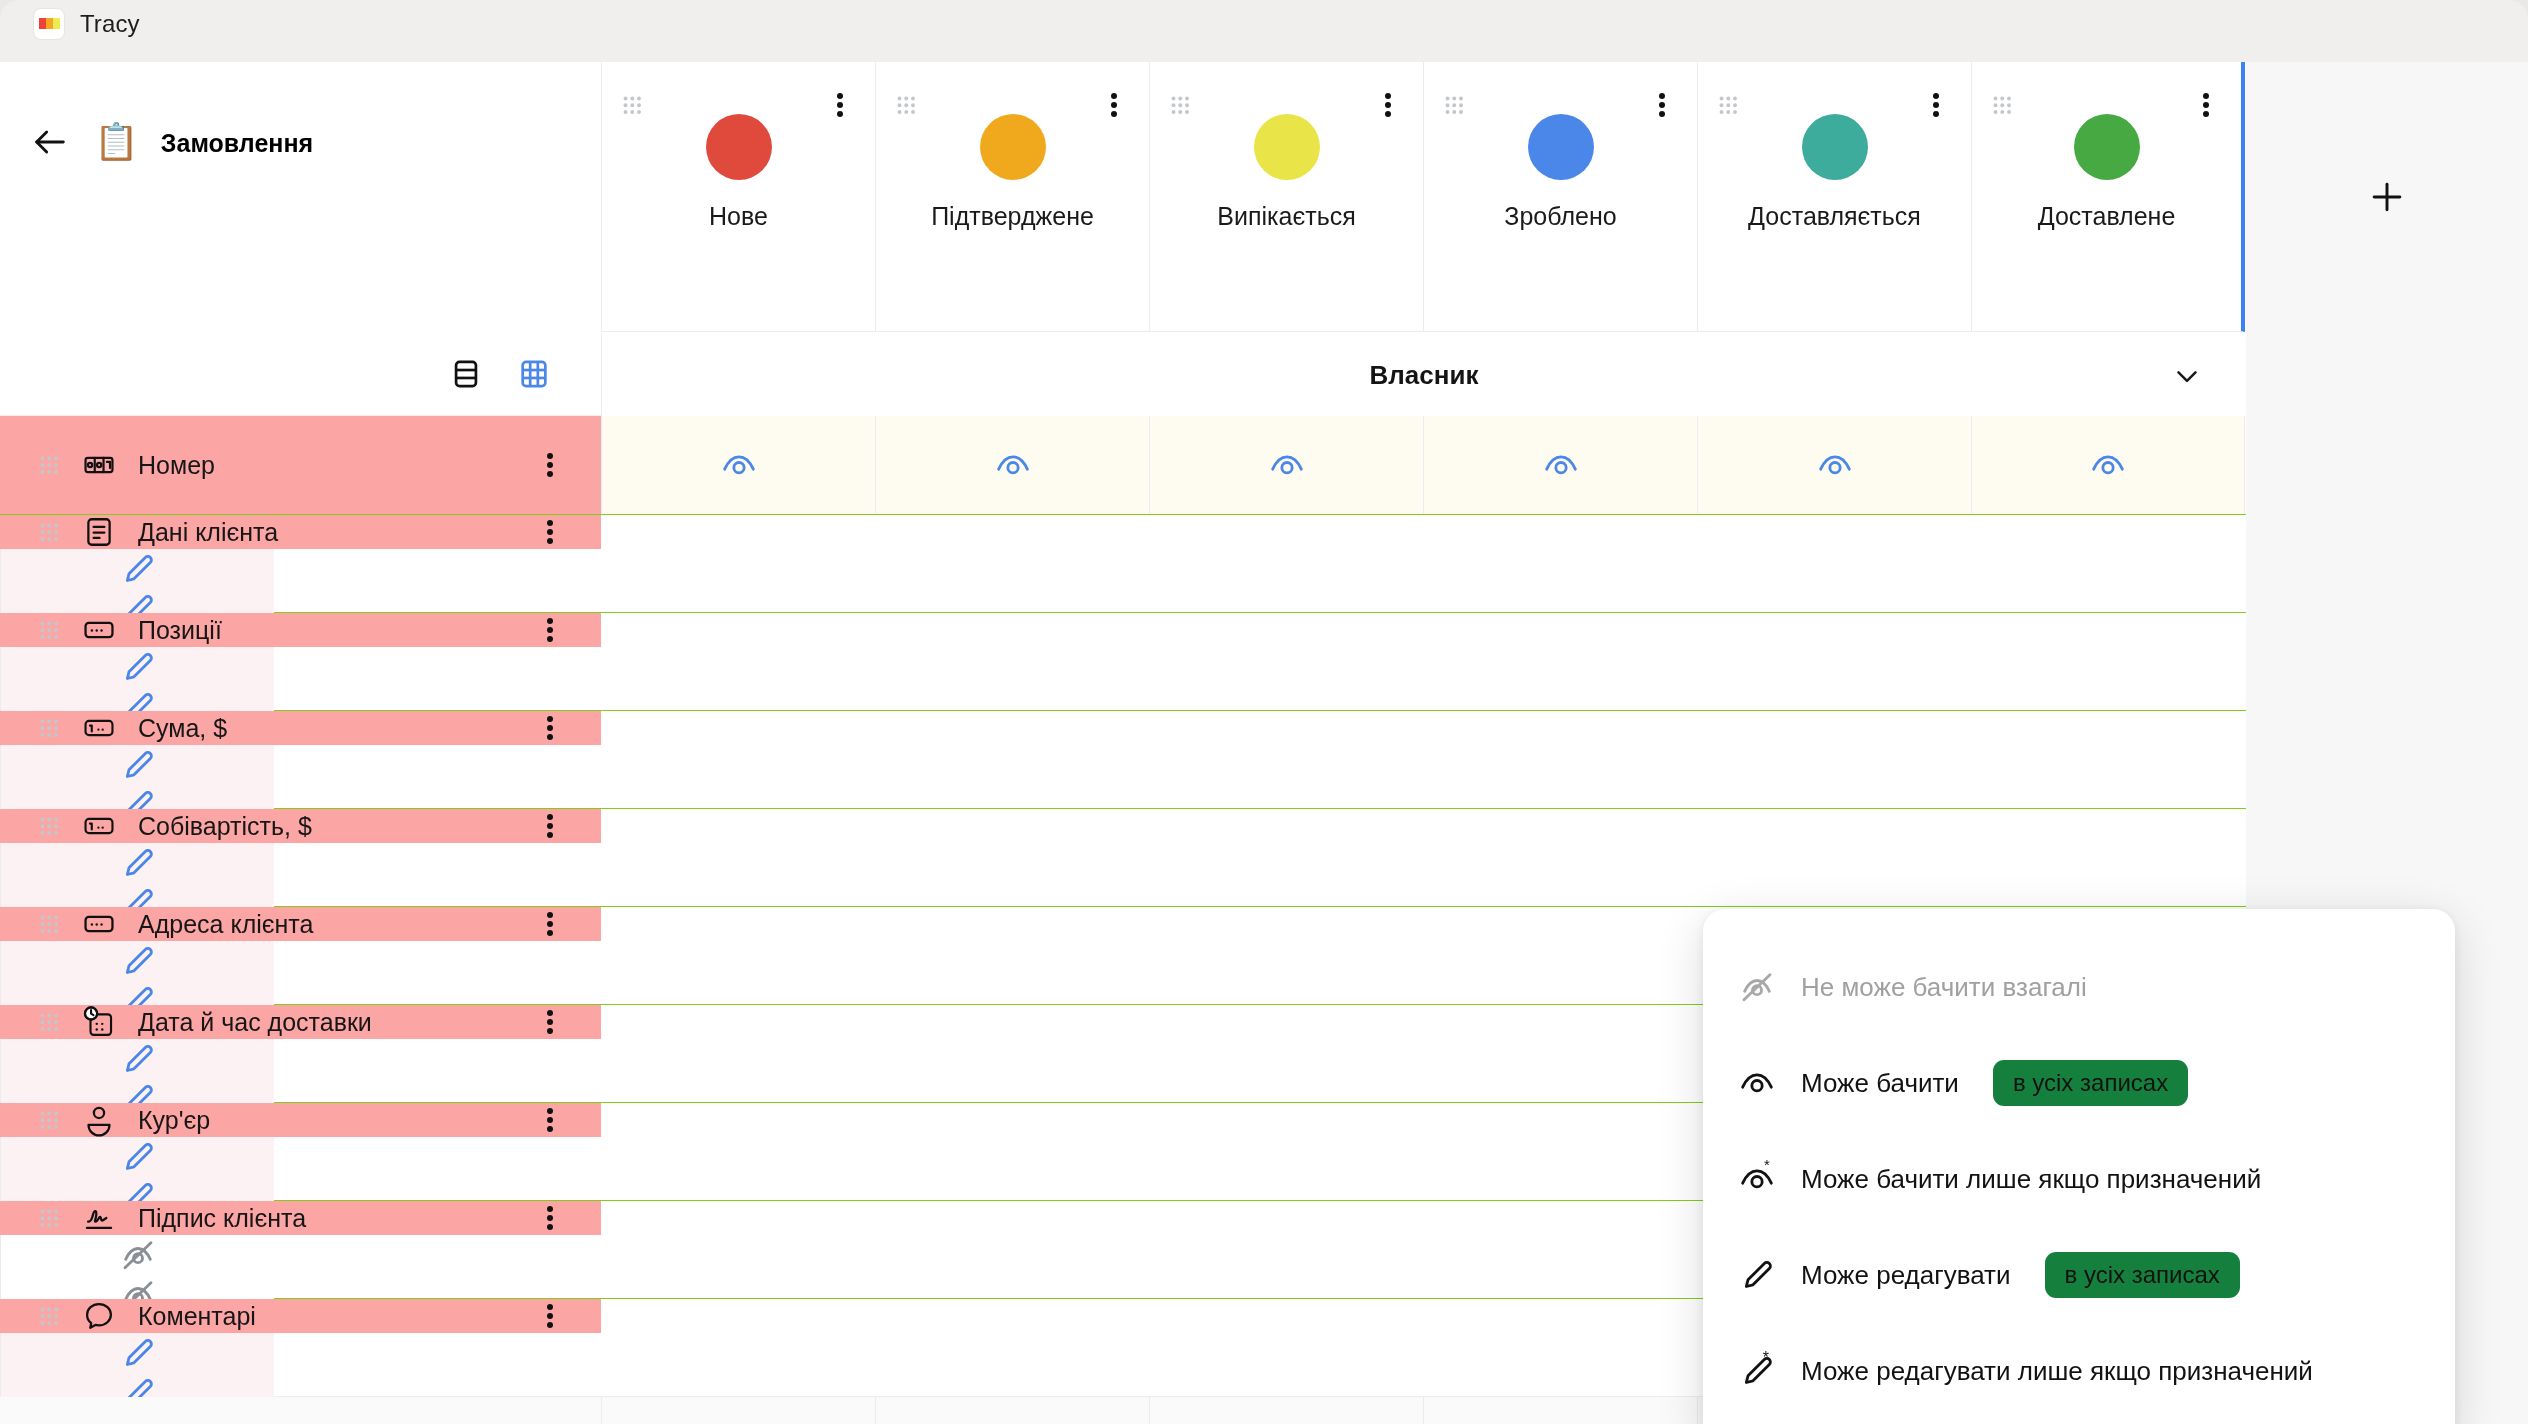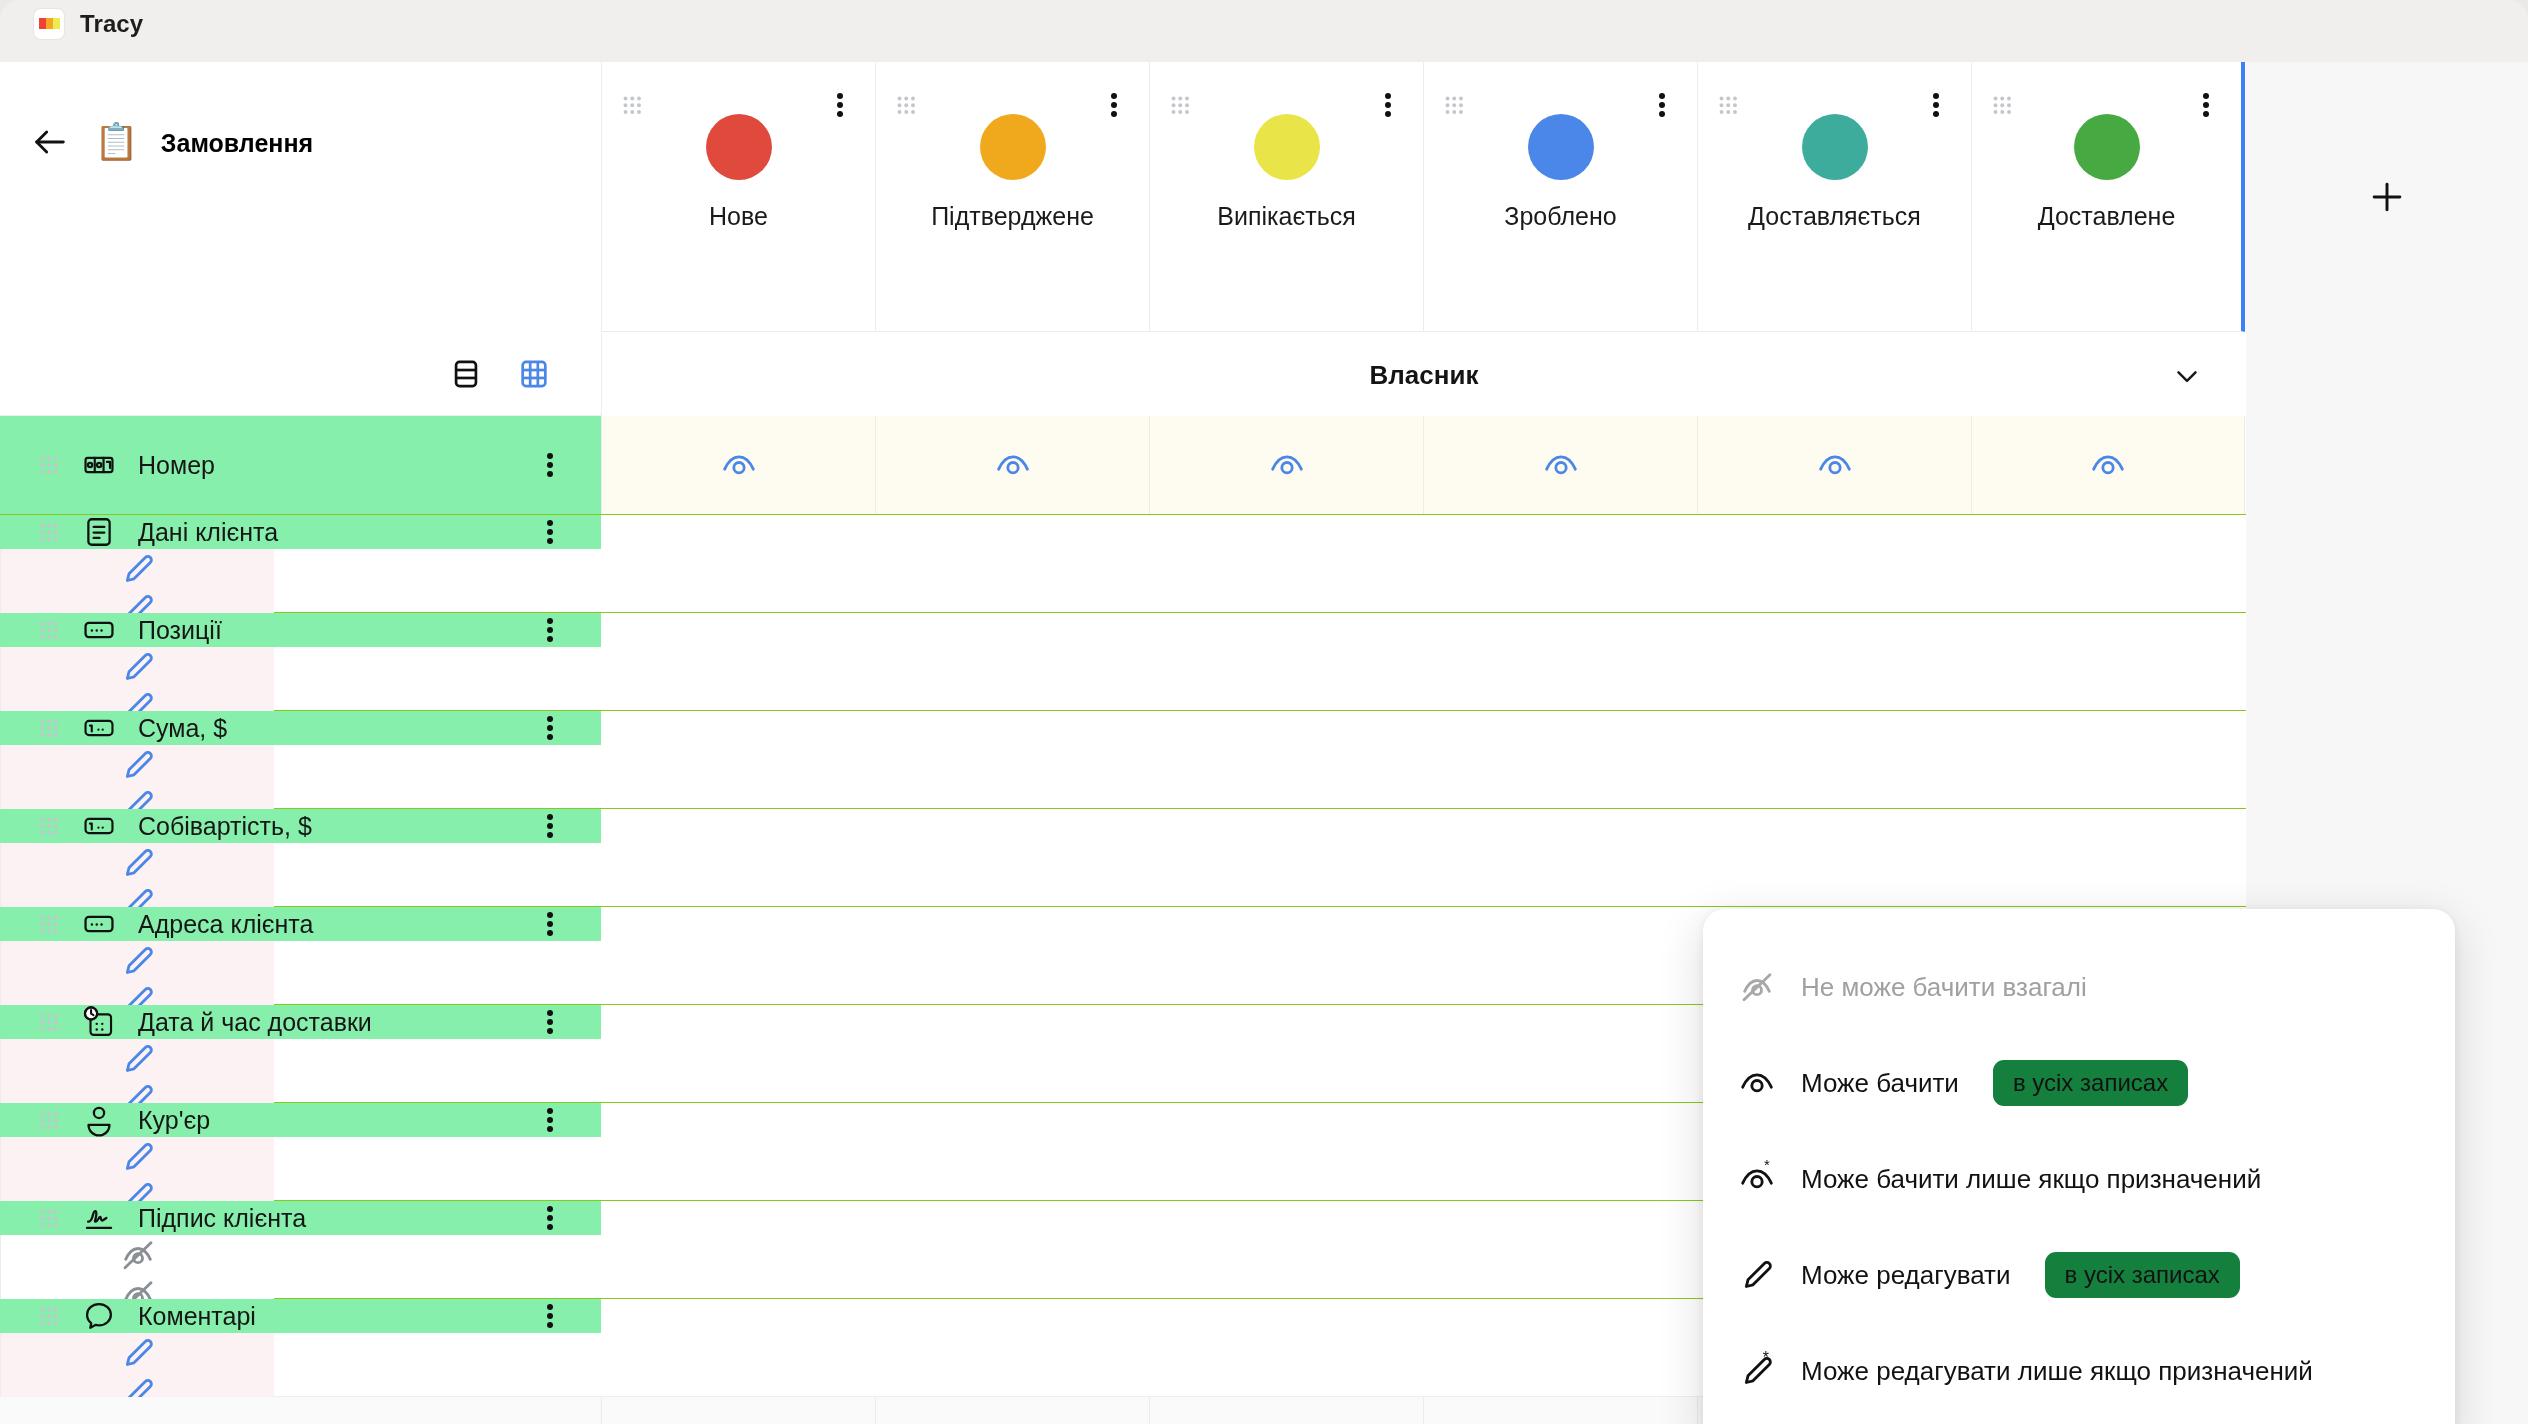--- a/index.html
+++ b/index.html
@@ -24,21 +24,20 @@
   }
 
   #titlebar {
     height: 48px;
     background: #f0efed;
     display: flex;
     align-items: center;
     padding-left: 34px;
     gap: 16px;
     border-radius: 20px 20px 0 0;
-    font-weight: bold;
   }
   #app-logo {
     width: 30px; height: 30px;
     border-radius: 7px;
     background: #ffffff;
     position: relative;
     flex: none;
     box-shadow: 0 0 0 1px rgba(0,0,0,0.04);
   }
   #app-logo i {
@@ -208,21 +207,21 @@
   .field-row { display: flex; height: 98px; }
   .field-row + .field-row { border-top: 1px solid #84cc16; flex-direction: column; }
 
   .field-cell {
     width: 601px;
     flex: none;
     display: flex;
     align-items: center;
     padding-left: 38px;
     gap: 22px;
-    background: #86efac;
+    background: #fca5a5;
     position: relative;
   }
   .row-drag { width: 22px; height: 22px; cursor: grab; flex: none; }
   .field-icon { width: 34px; height: 34px; flex: none; display: flex; align-items: center; }
   .field-name {
     font-size: 25px;
     color: #161616;
     white-space: nowrap;
   }
   .row-menu {

